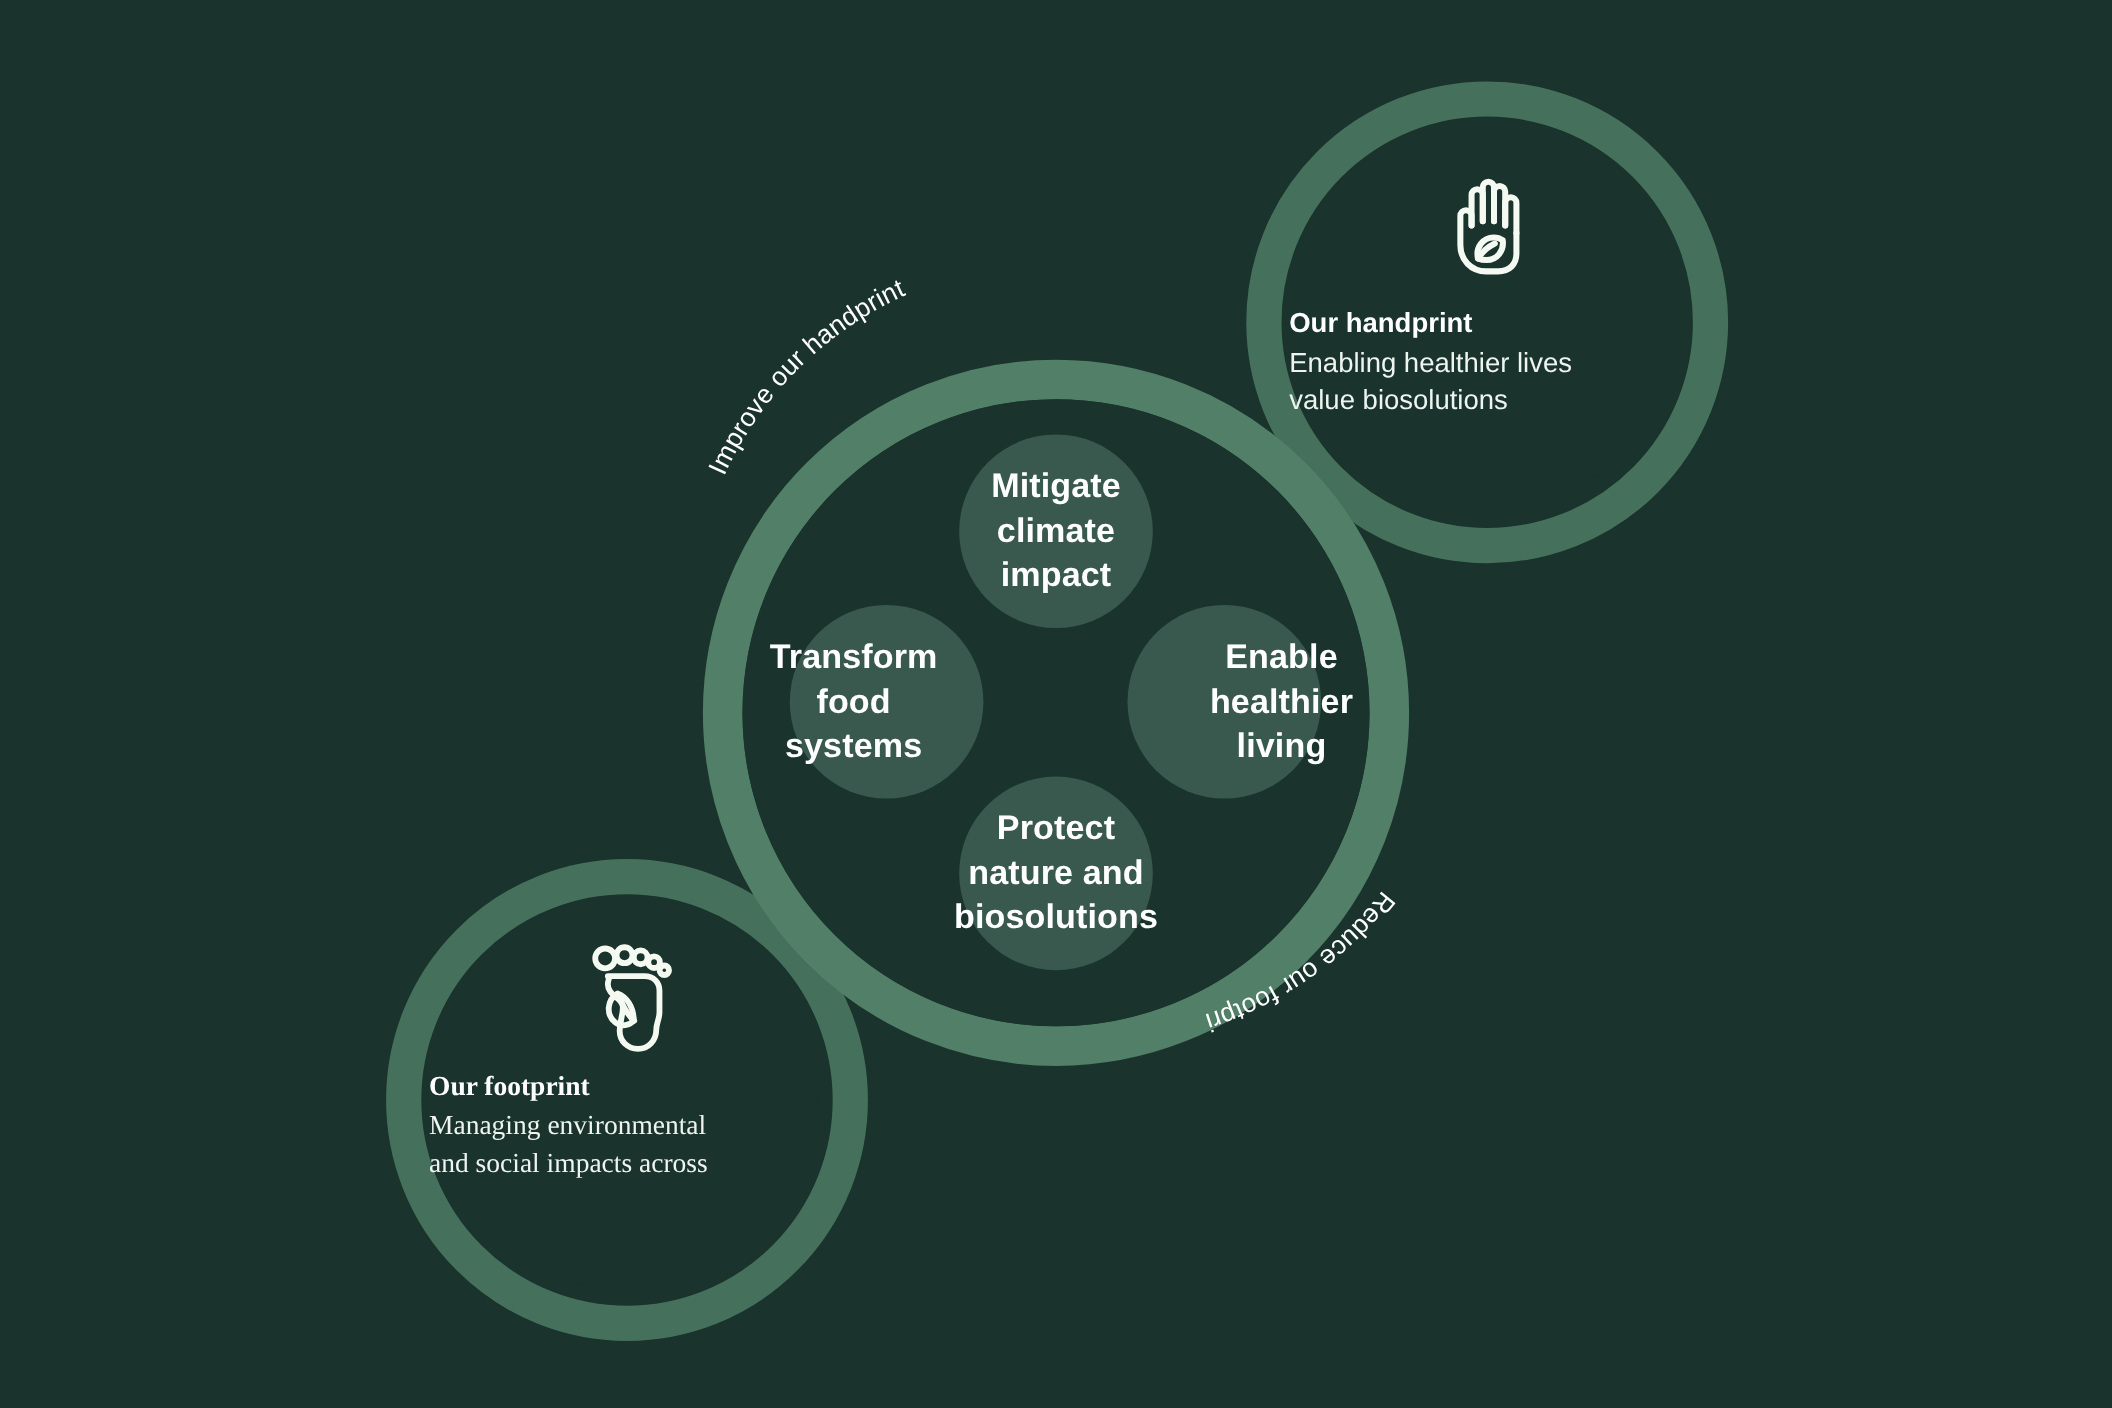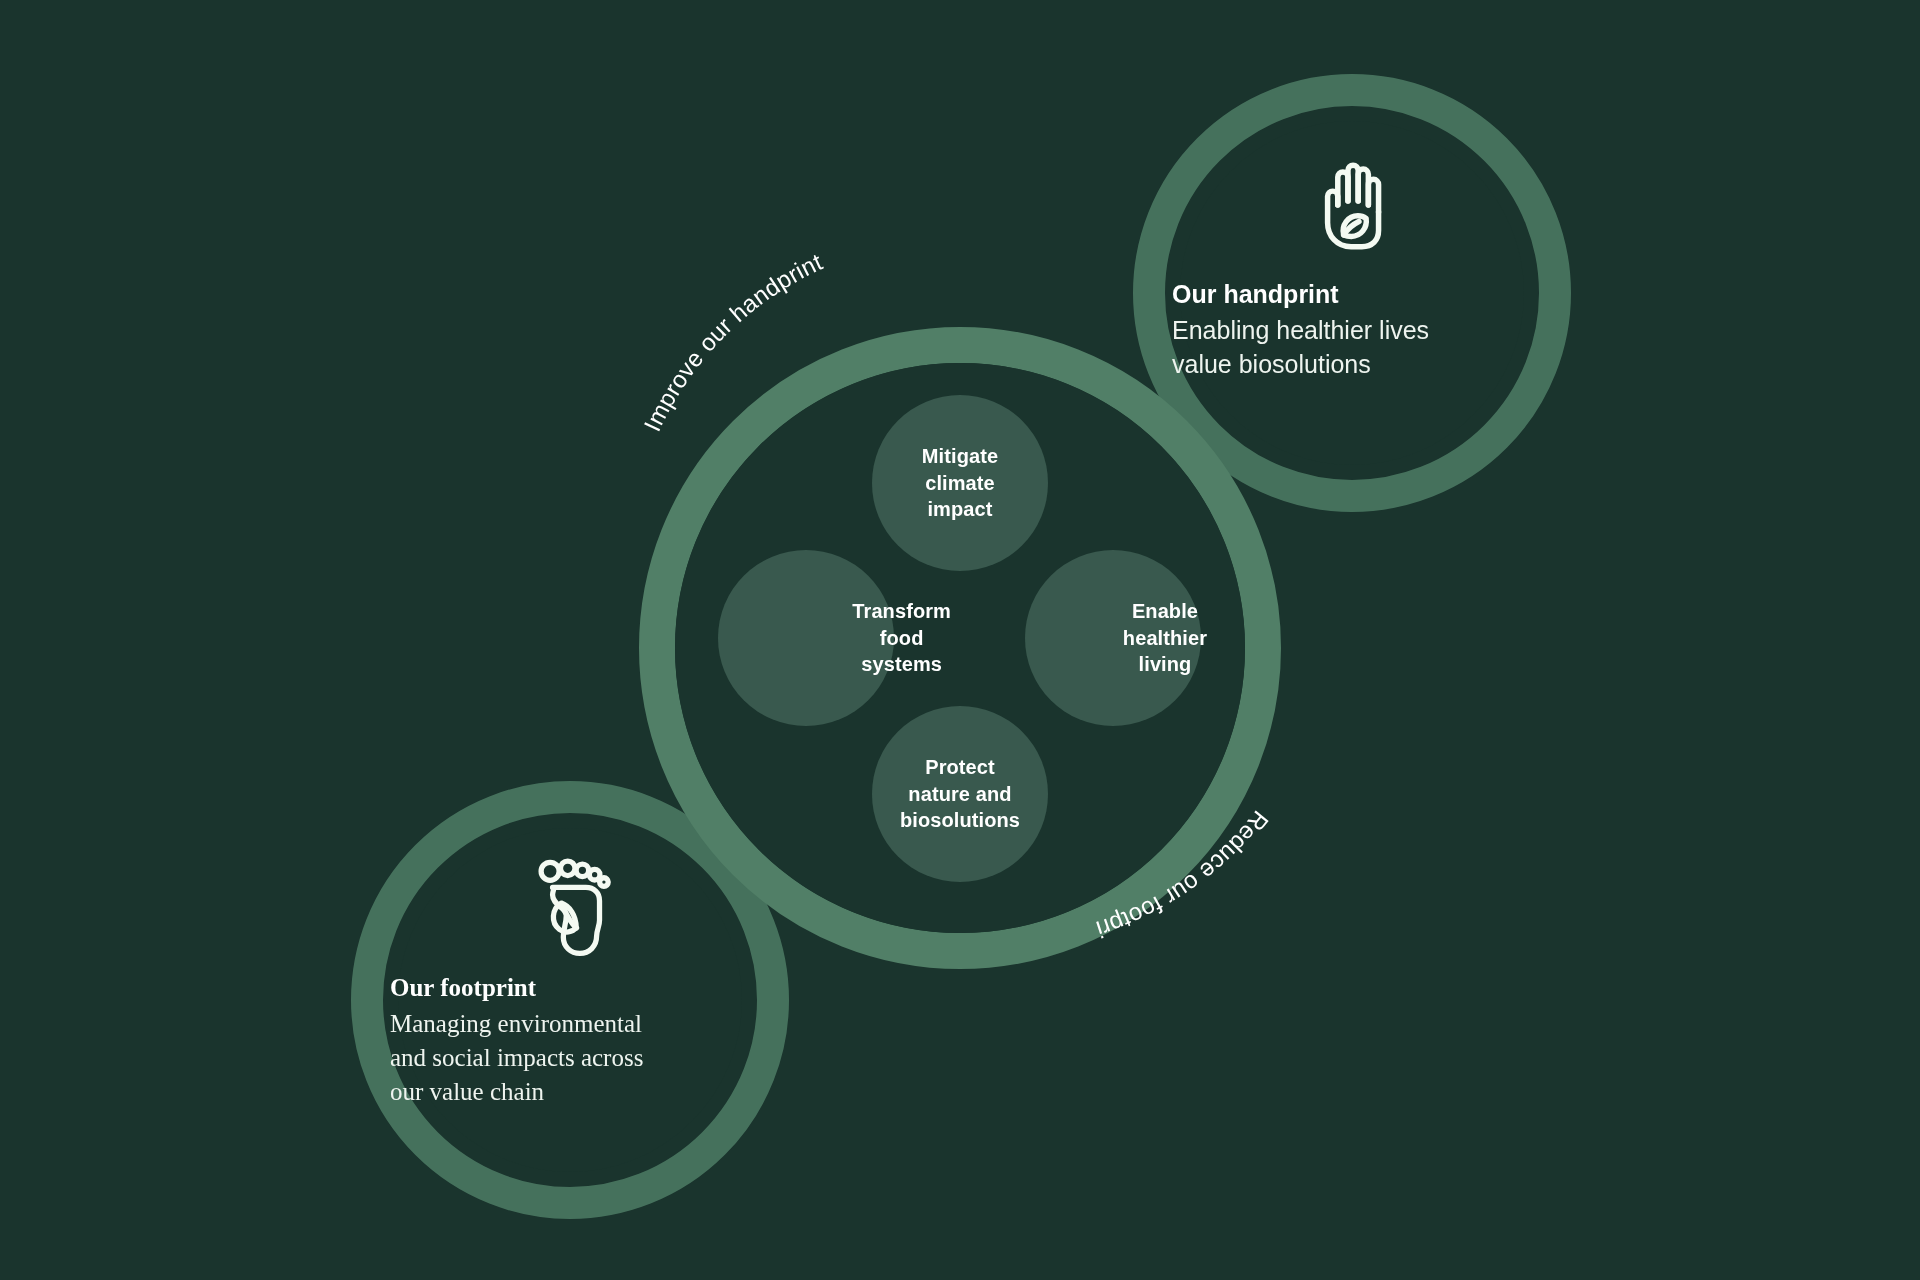--- a/index.html
+++ b/index.html
@@ -32,21 +32,21 @@
     letter-spacing: 0.2px;
   }
   .bubble-text {
     position: absolute;
     display: flex;
     align-items: center;
     justify-content: center;
     text-align: center;
     color: #ffffff;
     font-weight: 700;
-    font-size: 20px;
+    font-size: 31px;
     line-height: 1.32;
     letter-spacing: 0.1px;
     pointer-events: none;
   }
   .side-text {
     position: absolute;
     color: #f2f7f3;
     pointer-events: none;
   }
   .side-title {
@@ -110,21 +110,21 @@
   </svg>
 
   <div class="bubble-text" style="left:860px; top:398px; width:200px; height:170px;">
     <span>
       <span>Mitigate</span><br>
       <span>climate</span><br>
       <span>impact</span>
     </span>
   </div>
 
-  <div class="bubble-text" style="left:741px; top:553px; width:210px; height:170px;justify-content:flex-end;">
+  <div class="bubble-text" style="left:671px; top:553px; width:210px; height:170px;">
     <span>
       <span>Transform</span><br>
       <span>food</span><br>
       <span>systems</span>
     </span>
   </div>
 
   <div class="bubble-text" style="left:1062px; top:553px; width:206px; height:170px;">
     <span>
       <span>Enable</span><br>
@@ -185,17 +185,16 @@
                c-0.4-12.4-6.6-21.6-15.2-24.8 z"></path>
       <path d="M31.5 54 c3.5 9 8 16 13 20.5"></path>
     </svg>
   </div>
 
   <div class="side-text" style="left:390px; top:972px; width:360px;font-family:Liberation Serif, serif;">
     <div class="side-title">Our footprint</div>
     <div class="side-desc">
       <div>Managing environmental</div>
       <div>and social impacts across</div>
-      <div>our value chain</div>
     </div>
   </div>
 
 </div>
 
 </body></html>

